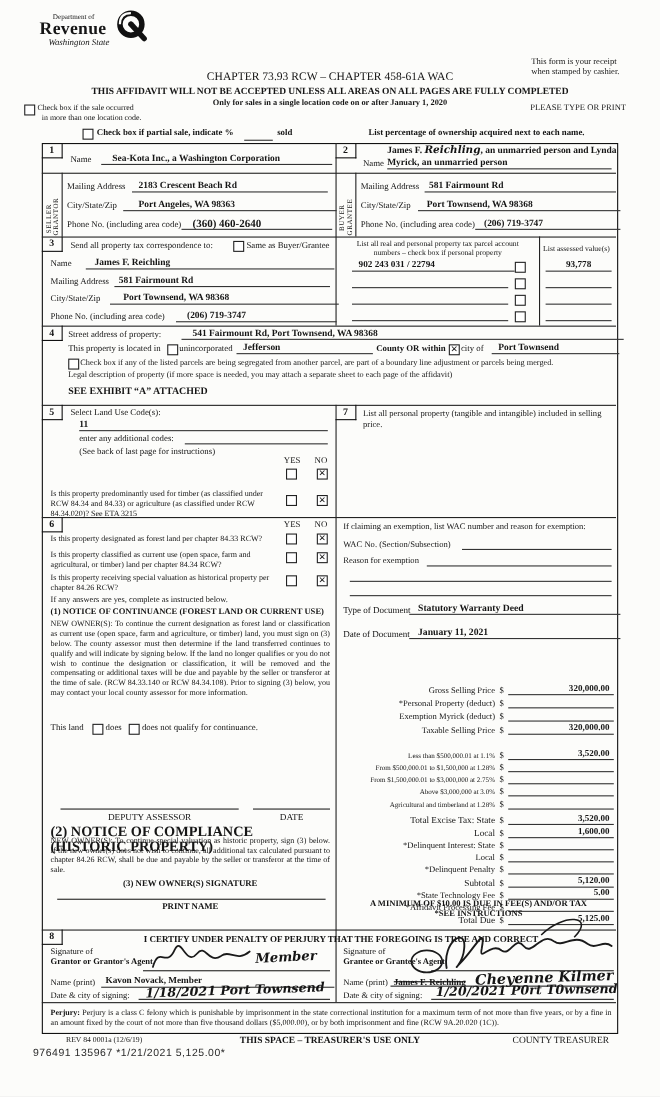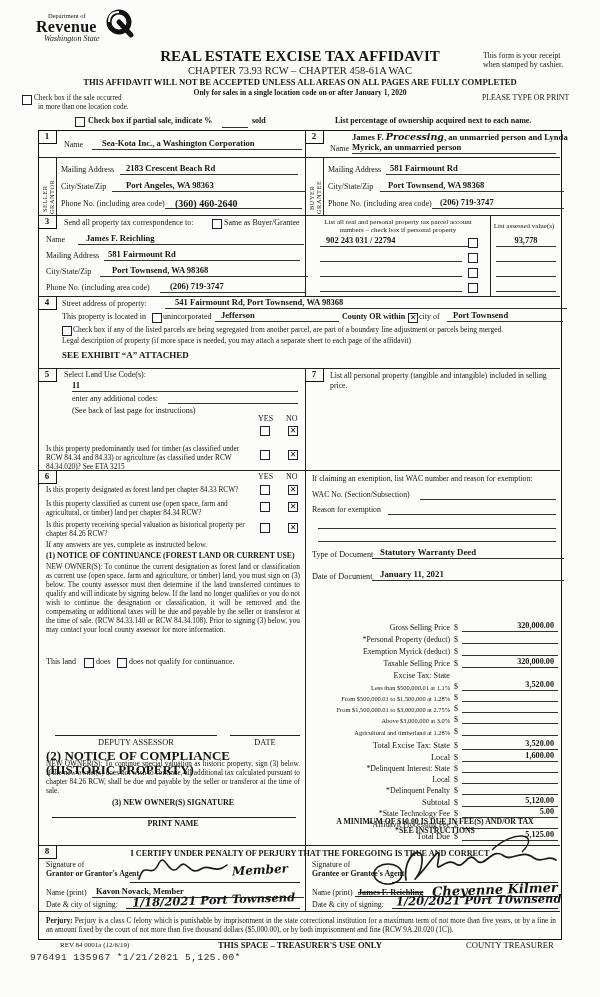--- a/index.html
+++ b/index.html
@@ -12,21 +12,21 @@
   .p7{font-size:7.3px;line-height:9px;white-space:normal;}
   .u{display:inline-block;border-bottom:1px solid #333;height:10px;vertical-align:bottom;}
   .hl{position:absolute;background:#222;height:1px;}
   .vl{position:absolute;background:#222;width:1px;}
   .outer{position:absolute;border:1.4px solid #111;}
   .numbox{position:absolute;width:18px;height:13px;border-right:1px solid #111;border-bottom:1px solid #111;font-weight:bold;font-size:9px;text-align:center;line-height:13px;}
   .cb{display:inline-block;width:8px;height:8px;border:1px solid #222;font-size:8px;line-height:8px;text-align:center;vertical-align:-1px;overflow:hidden;background:#fff;}
   .vert{position:absolute;writing-mode:vertical-rl;transform:rotate(180deg);font-size:6.4px;letter-spacing:.5px;}
   .hand{font-family:"DejaVu Serif",serif;font-style:italic;font-weight:bold;}
   .strike{text-decoration:line-through;}
-  .mono{font-family:Liberation Mono, monospace;}
+  .mono{font-family:Liberation Sans, sans-serif;}
   .mrow{position:absolute;left:310px;width:248px;display:flex;align-items:flex-end;}
   .mlbl{flex:0 0 140px;text-align:right;font-size:7.8px;white-space:nowrap;margin-top:35px;}
   .mrow.smr .mlbl{font-size:6.4px;}
   .mdollar{width:12px;text-align:center;font-size:7.8px;}
   .mline{flex:1;border-bottom:1px solid #333;text-align:right;font-weight:bold;font-size:8.2px;padding-right:4px;min-height:10px;}
   .mrow.noline .mdollar{visibility:hidden;}
   .mrow.noline .mline{border-bottom:none;}
   svg{position:absolute;overflow:visible;}
 </style>
 </head>
@@ -36,21 +36,20 @@
 
   <div class="t" style="left:48px;top:12px;font-size:6.5px">Department of</div>
   <div class="t b" style="left:36px;top:18px;font-size:16px;letter-spacing:.3px">Revenue</div>
   <div class="t i" style="left:44px;top:35px;font-size:8px">Washington State</div>
   <svg width="32" height="32" style="left:104px;top:8px" viewBox="0 0 32 32">
     <circle cx="15" cy="14" r="10" fill="none" stroke="#111" stroke-width="5"></circle>
     <path d="M15 14 L27 27" stroke="#111" stroke-width="5" stroke-linecap="round"></path>
     <path d="M5 14 Q5 4 15 4" stroke="#fcfcfa" stroke-width="2" fill="none"></path>
   </svg>
 
-  <div class="t b c" style="left:135px;top:48px;width:330px;font-size:15px">REAL ESTATE EXCISE TAX AFFIDAVIT</div>
   <div class="t c" style="left:135px;top:65px;width:330px;font-size:10.5px">CHAPTER 73.93 RCW – CHAPTER 458-61A WAC</div>
   <div class="t b c" style="left:40px;top:78px;width:520px;font-size:8.6px">THIS AFFIDAVIT WILL NOT BE ACCEPTED UNLESS ALL AREAS ON ALL PAGES ARE FULLY COMPLETED</div>
   <div class="t b c" style="left:40px;top:89px;width:520px;font-size:7.6px">Only for sales in a single location code on or after January 1, 2020</div>
 
   <div class="t" style="left:483px;top:52px;font-size:7.8px">This form is your receipt</div>
   <div class="t" style="left:483px;top:61px;font-size:7.8px">when stamped by cashier.</div>
   <div class="t" style="left:482px;top:94px;font-size:7.8px">PLEASE TYPE OR PRINT</div>
 
   <div class="t" style="left:22px;top:95px"><span class="cb"></span></div>
   <div class="t" style="left:34px;top:95px;font-size:7.2px">Check box if the sale occurred</div>
@@ -82,21 +81,21 @@
   <div class="vert" style="left:41px;top:162px;height:50px">SELLER</div>
   <div class="vert" style="left:48px;top:160px;height:54px">GRANTOR</div>
   <div class="t" style="left:61px;top:166px">Mailing Address</div>
   <div class="t" style="left:120px;top:164px"><span class="u b" style="width:172px;font-size:8.6px;padding-left:6px">2183 Crescent Beach Rd</span></div>
   <div class="t" style="left:61px;top:183px">City/State/Zip</div>
   <div class="t" style="left:112px;top:181px"><span class="u b" style="width:180px;font-size:8.6px;padding-left:14px">Port Angeles, WA 98363</span></div>
   <div class="t" style="left:61px;top:200px">Phone No. (including area code)</div>
   <div class="t" style="left:165px;top:198px"><span class="u b" style="width:127px;font-size:10px;padding-left:10px">(360) 460-2640</span></div>
 
   <div class="numbox" style="left:305px;top:130px">2</div>
-  <div class="t b" style="left:352px;top:132px;font-size:8.6px"><span>James F.</span> <span class="hand" style="font-size:9.5px">Processing</span><span>, an unmarried person and Lynda</span></div>
+  <div class="t b" style="left:352px;top:132px;font-size:8.6px"><span>James F.</span> <span class="hand" style="font-size:9.5px">Reichling</span><span>, an unmarried person and Lynda</span></div>
   <div class="t" style="left:330px;top:145px">Name</div>
   <div class="t" style="left:352px;top:143px"><span class="u b" style="width:204px;font-size:8.6px">Myrick, an unmarried person</span></div>
   <div class="vert" style="left:308px;top:164px;height:46px">BUYER</div>
   <div class="vert" style="left:315px;top:160px;height:54px">GRANTEE</div>
   <div class="t" style="left:328px;top:166px">Mailing Address</div>
   <div class="t" style="left:386px;top:164px"><span class="u b" style="width:170px;font-size:8.6px;padding-left:4px">581 Fairmount Rd</span></div>
   <div class="t" style="left:328px;top:183px">City/State/Zip</div>
   <div class="t" style="left:380px;top:181px"><span class="u b" style="width:176px;font-size:8.6px;padding-left:8px">Port Townsend, WA 98368</span></div>
   <div class="t" style="left:328px;top:200px">Phone No. (including area code)</div>
   <div class="t" style="left:432px;top:198px"><span class="u b" style="width:124px;font-size:8.6px;padding-left:8px">(206) 719-3747</span></div>
@@ -222,25 +221,20 @@
   <div class="mrow" style="top:612px">
       <span class="mlbl">Exemption Myrick (deduct)</span>
       <span class="mdollar">$</span>
       <span class="mline"></span>
     </div>
   <div class="mrow" style="top:624px">
       <span class="mlbl">Taxable Selling Price</span>
       <span class="mdollar">$</span>
       <span class="mline">320,000.00</span>
     </div>
-  <div class="mrow noline" style="top:636px">
-      <span class="mlbl" style="font-size:8.2px">Excise Tax:  State</span>
-      <span class="mdollar">$</span>
-      <span class="mline"></span>
-    </div>
   <div class="mrow smr" style="top:649px">
       <span class="mlbl">Less than $500,000.01 at 1.1%</span>
       <span class="mdollar">$</span>
       <span class="mline">3,520.00</span>
     </div>
   <div class="mrow smr" style="top:660px">
       <span class="mlbl">From $500,000.01 to $1,500,000 at 1.28%</span>
       <span class="mdollar">$</span>
       <span class="mline"></span>
     </div>

